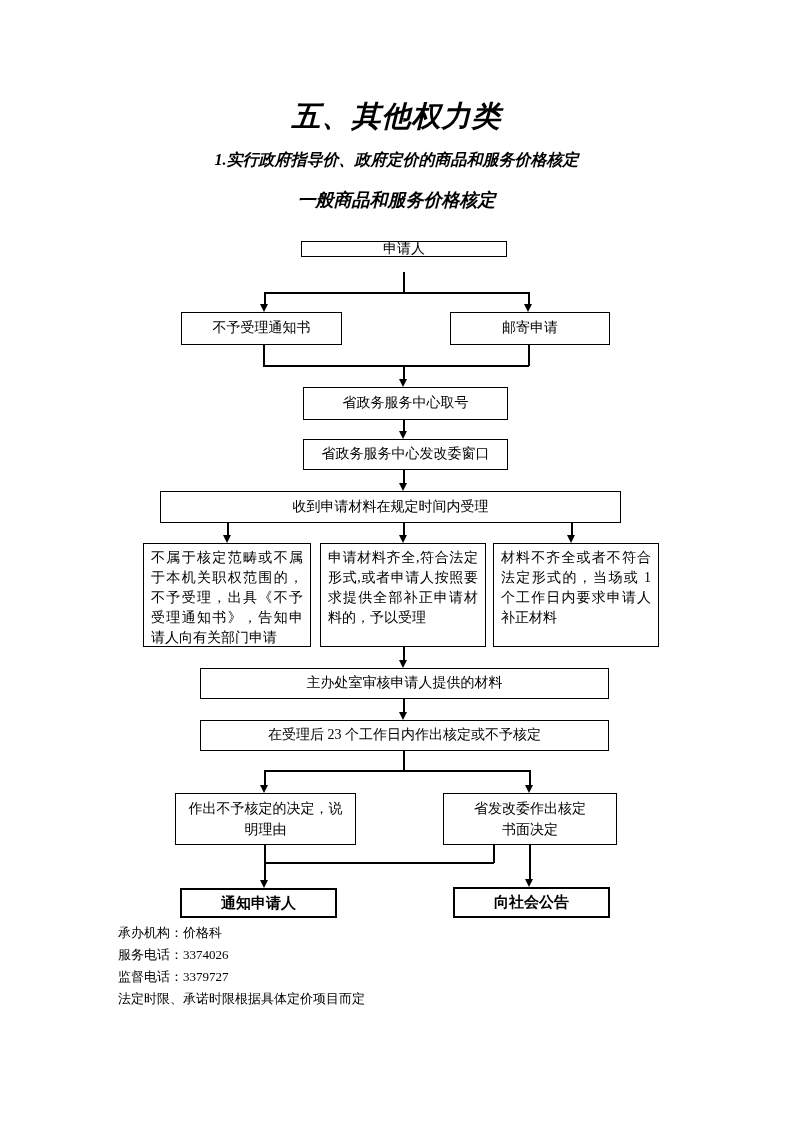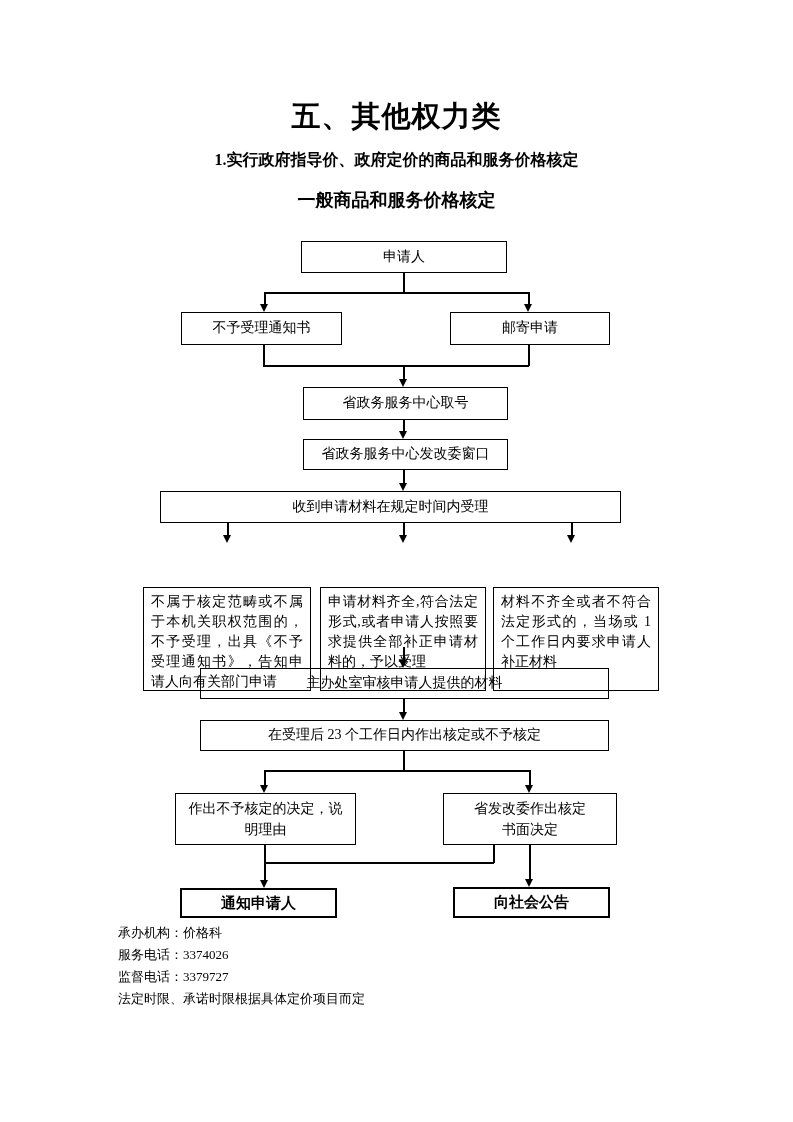--- a/index.html
+++ b/index.html
@@ -1,46 +1,46 @@
 <!DOCTYPE html>
 <html><head>
 <meta charset="utf-8">
 <style>
   html,body{margin:0;padding:0;background:#ffffff;}
   .page{position:relative;width:793px;height:1122px;background:#ffffff;color:#000;
         font-family:"Liberation Serif","DejaVu Serif",serif;overflow:hidden;}
-  .title{position:absolute;left:0;width:100%;text-align:center;font-weight:bold;}
+  .title{position:absolute;left:0;width:100%;text-align:center;font-weight:bold;font-style:italic;}
   #doc-title{top:97px;font-size:29px;letter-spacing:1px;}
   #doc-subtitle{top:150px;font-size:16px;}
   #doc-section{top:188px;font-size:18px;}
   .box{position:absolute;box-sizing:border-box;border:1.5px solid #000;
        display:flex;align-items:center;justify-content:center;text-align:center;
        font-size:14px;line-height:1.35;white-space:pre-line;}
   .para{align-items:flex-start;justify-content:flex-start;text-align:justify;
-        padding:4px 7px;line-height:20px;white-space:normal;margin-top:44px;}
+        padding:4px 7px;line-height:20px;white-space:normal;}
   .two-line{line-height:21px;}
   .bold-node{border-width:2px;font-weight:bold;font-size:15px;
              font-family:"Liberation Sans","DejaVu Sans",sans-serif;}
   .vline{position:absolute;width:1.5px;background:#000;}
   .hline{position:absolute;height:1.5px;background:#000;}
   .arrow{position:absolute;width:0;height:0;
          border-left:4.5px solid transparent;border-right:4.5px solid transparent;
          border-top:8px solid #000;}
   .footer-line{position:absolute;left:118px;font-size:13px;}
 </style>
 </head>
 <body>
 
 <div class="page">
 
   <div class="title" id="doc-title">五、其他权力类</div>
   <div class="title" id="doc-subtitle">1.实行政府指导价、政府定价的商品和服务价格核定</div>
   <div class="title" id="doc-section">一般商品和服务价格核定</div>
 
-  <div class="box" style="left:301px;top:241px;width:206px;height:32px">申请人</div>
+  <div class="box" style="left:301px;top:241px;width:206px;height:16px">申请人</div>
 
   <div class="box" style="left:181px;top:312px;width:161px;height:33px">不予受理通知书</div>
   <div class="box" style="left:450px;top:312px;width:160px;height:33px">邮寄申请</div>
 
   <div class="box" style="left:303px;top:387px;width:205px;height:33px">省政务服务中心取号</div>
   <div class="box" style="left:303px;top:439px;width:205px;height:31px">省政务服务中心发改委窗口</div>
   <div class="box" style="left:160px;top:491px;width:461px;height:32px">收到申请材料在规定时间内受理</div>
 
   <div class="box para" style="left:143px;top:543px;width:168px;height:104px">不属于核定范畴或不属于本机关职权范围的，不予受理，出具《不予受理通知书》，告知申请人向有关部门申请</div>
   <div class="box para" style="left:320px;top:543px;width:166px;height:104px">申请材料齐全,符合法定形式,或者申请人按照要求提供全部补正申请材料的，予以受理</div>

